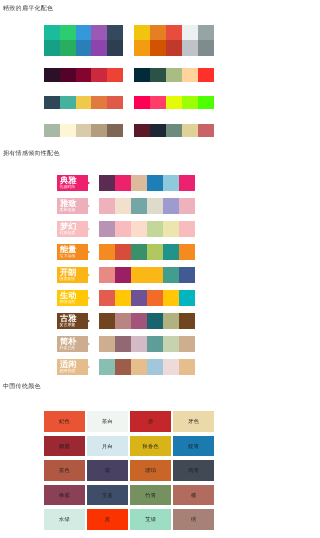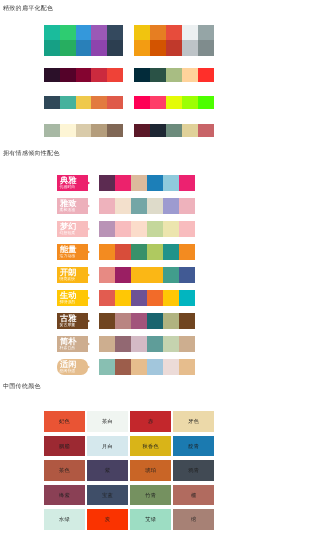--- a/index.html
+++ b/index.html
@@ -221,21 +221,21 @@
         <div class="emo-swatches">
           <span style="background: rgb(205, 174, 143);"></span>
           <span style="background: rgb(146, 104, 114);"></span>
           <span style="background: rgb(212, 186, 197);"></span>
           <span style="background: rgb(95, 157, 153);"></span>
           <span style="background: rgb(197, 211, 175);"></span>
           <span style="background: rgb(205, 174, 143);"></span>
         </div>
       </div>
       <div class="emo-row" style="top: 359px;">
-        <div class="emo-label" style="background: rgb(229, 189, 141); border-radius: 7px;">
+        <div class="emo-label" style="background: rgb(229, 189, 141);">
           <div class="cn">适闲</div>
           <div class="en">悠闲舒适</div>
           <div class="tail" style="border-left: 3px solid rgb(229, 189, 141);"></div>
         </div>
         <div class="emo-swatches">
           <span style="background: rgb(136, 191, 178);"></span>
           <span style="background: rgb(156, 93, 75);"></span>
           <span style="background: rgb(230, 189, 141);"></span>
           <span style="background: rgb(162, 198, 220);"></span>
           <span style="background: rgb(236, 219, 216);"></span>

